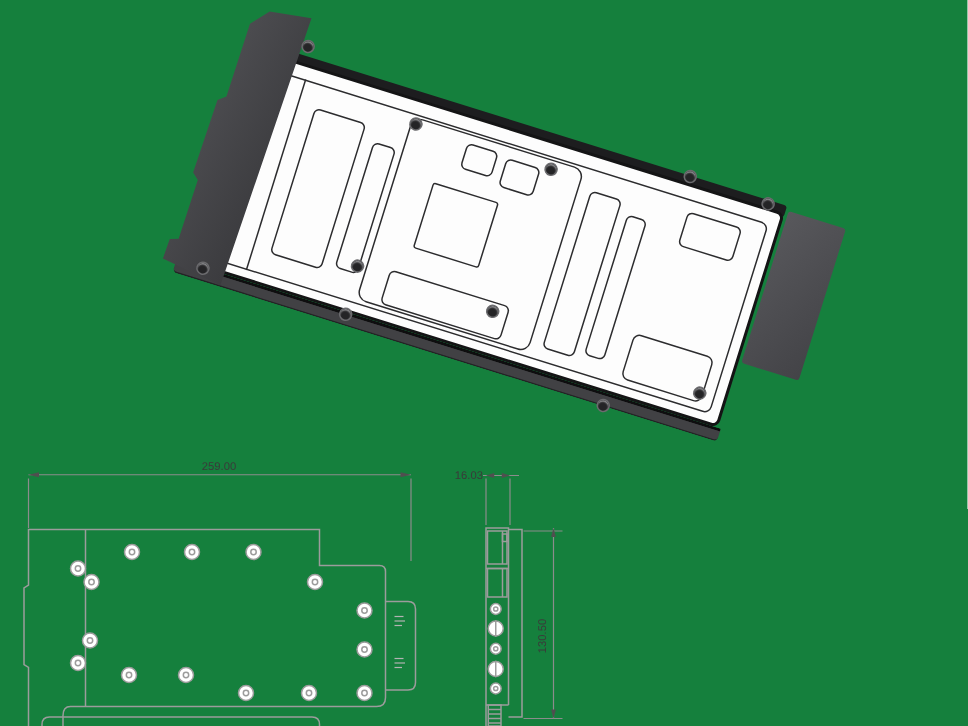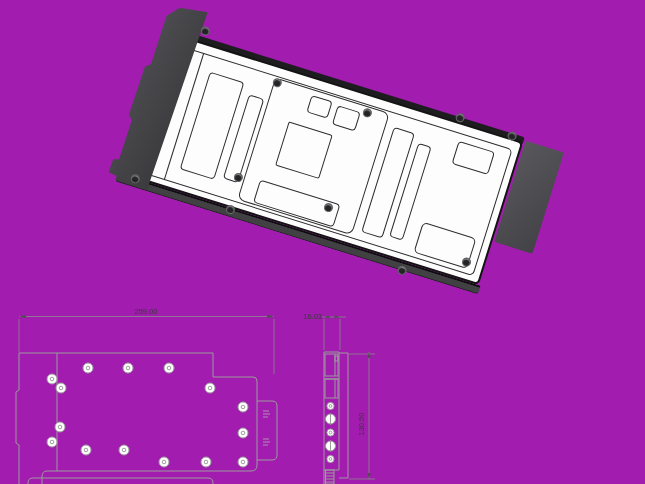--- a/index.html
+++ b/index.html
@@ -1,16 +1,16 @@
 <!DOCTYPE html>
 <html><head>
 <meta charset="utf-8">
 <style>
   html,body{margin:0;padding:0;background:#fff;}
-  .stage{position:relative;width:645px;height:484px;background:#a21caf;overflow:hidden;
+  .stage{position:relative;width:645px;height:484px;background:#15803d;overflow:hidden;
          font-family:"Liberation Sans", sans-serif;}
   
   .iso{position:absolute;left:170px;top:32px;width:0;height:0;
        transform:rotate(17.3deg);transform-origin:0 0;}
   .iso *{position:absolute;box-sizing:border-box;}
   .plate{left:0;top:0;width:370px;height:150px;background:#fdfdfd;
          border:2px solid #141415;border-radius:5px;z-index:2;}
   .plate > div{position:absolute;border:1.2px solid #2c2c2e;border-radius:4px;background:transparent;}
   .top-rim{left:22px;top:-5px;width:348px;height:8px;background:#1d1d1f;border-radius:2px;z-index:1;}
   .bottom-rim{left:-8px;top:150px;width:380px;height:9px;background:#414144;

